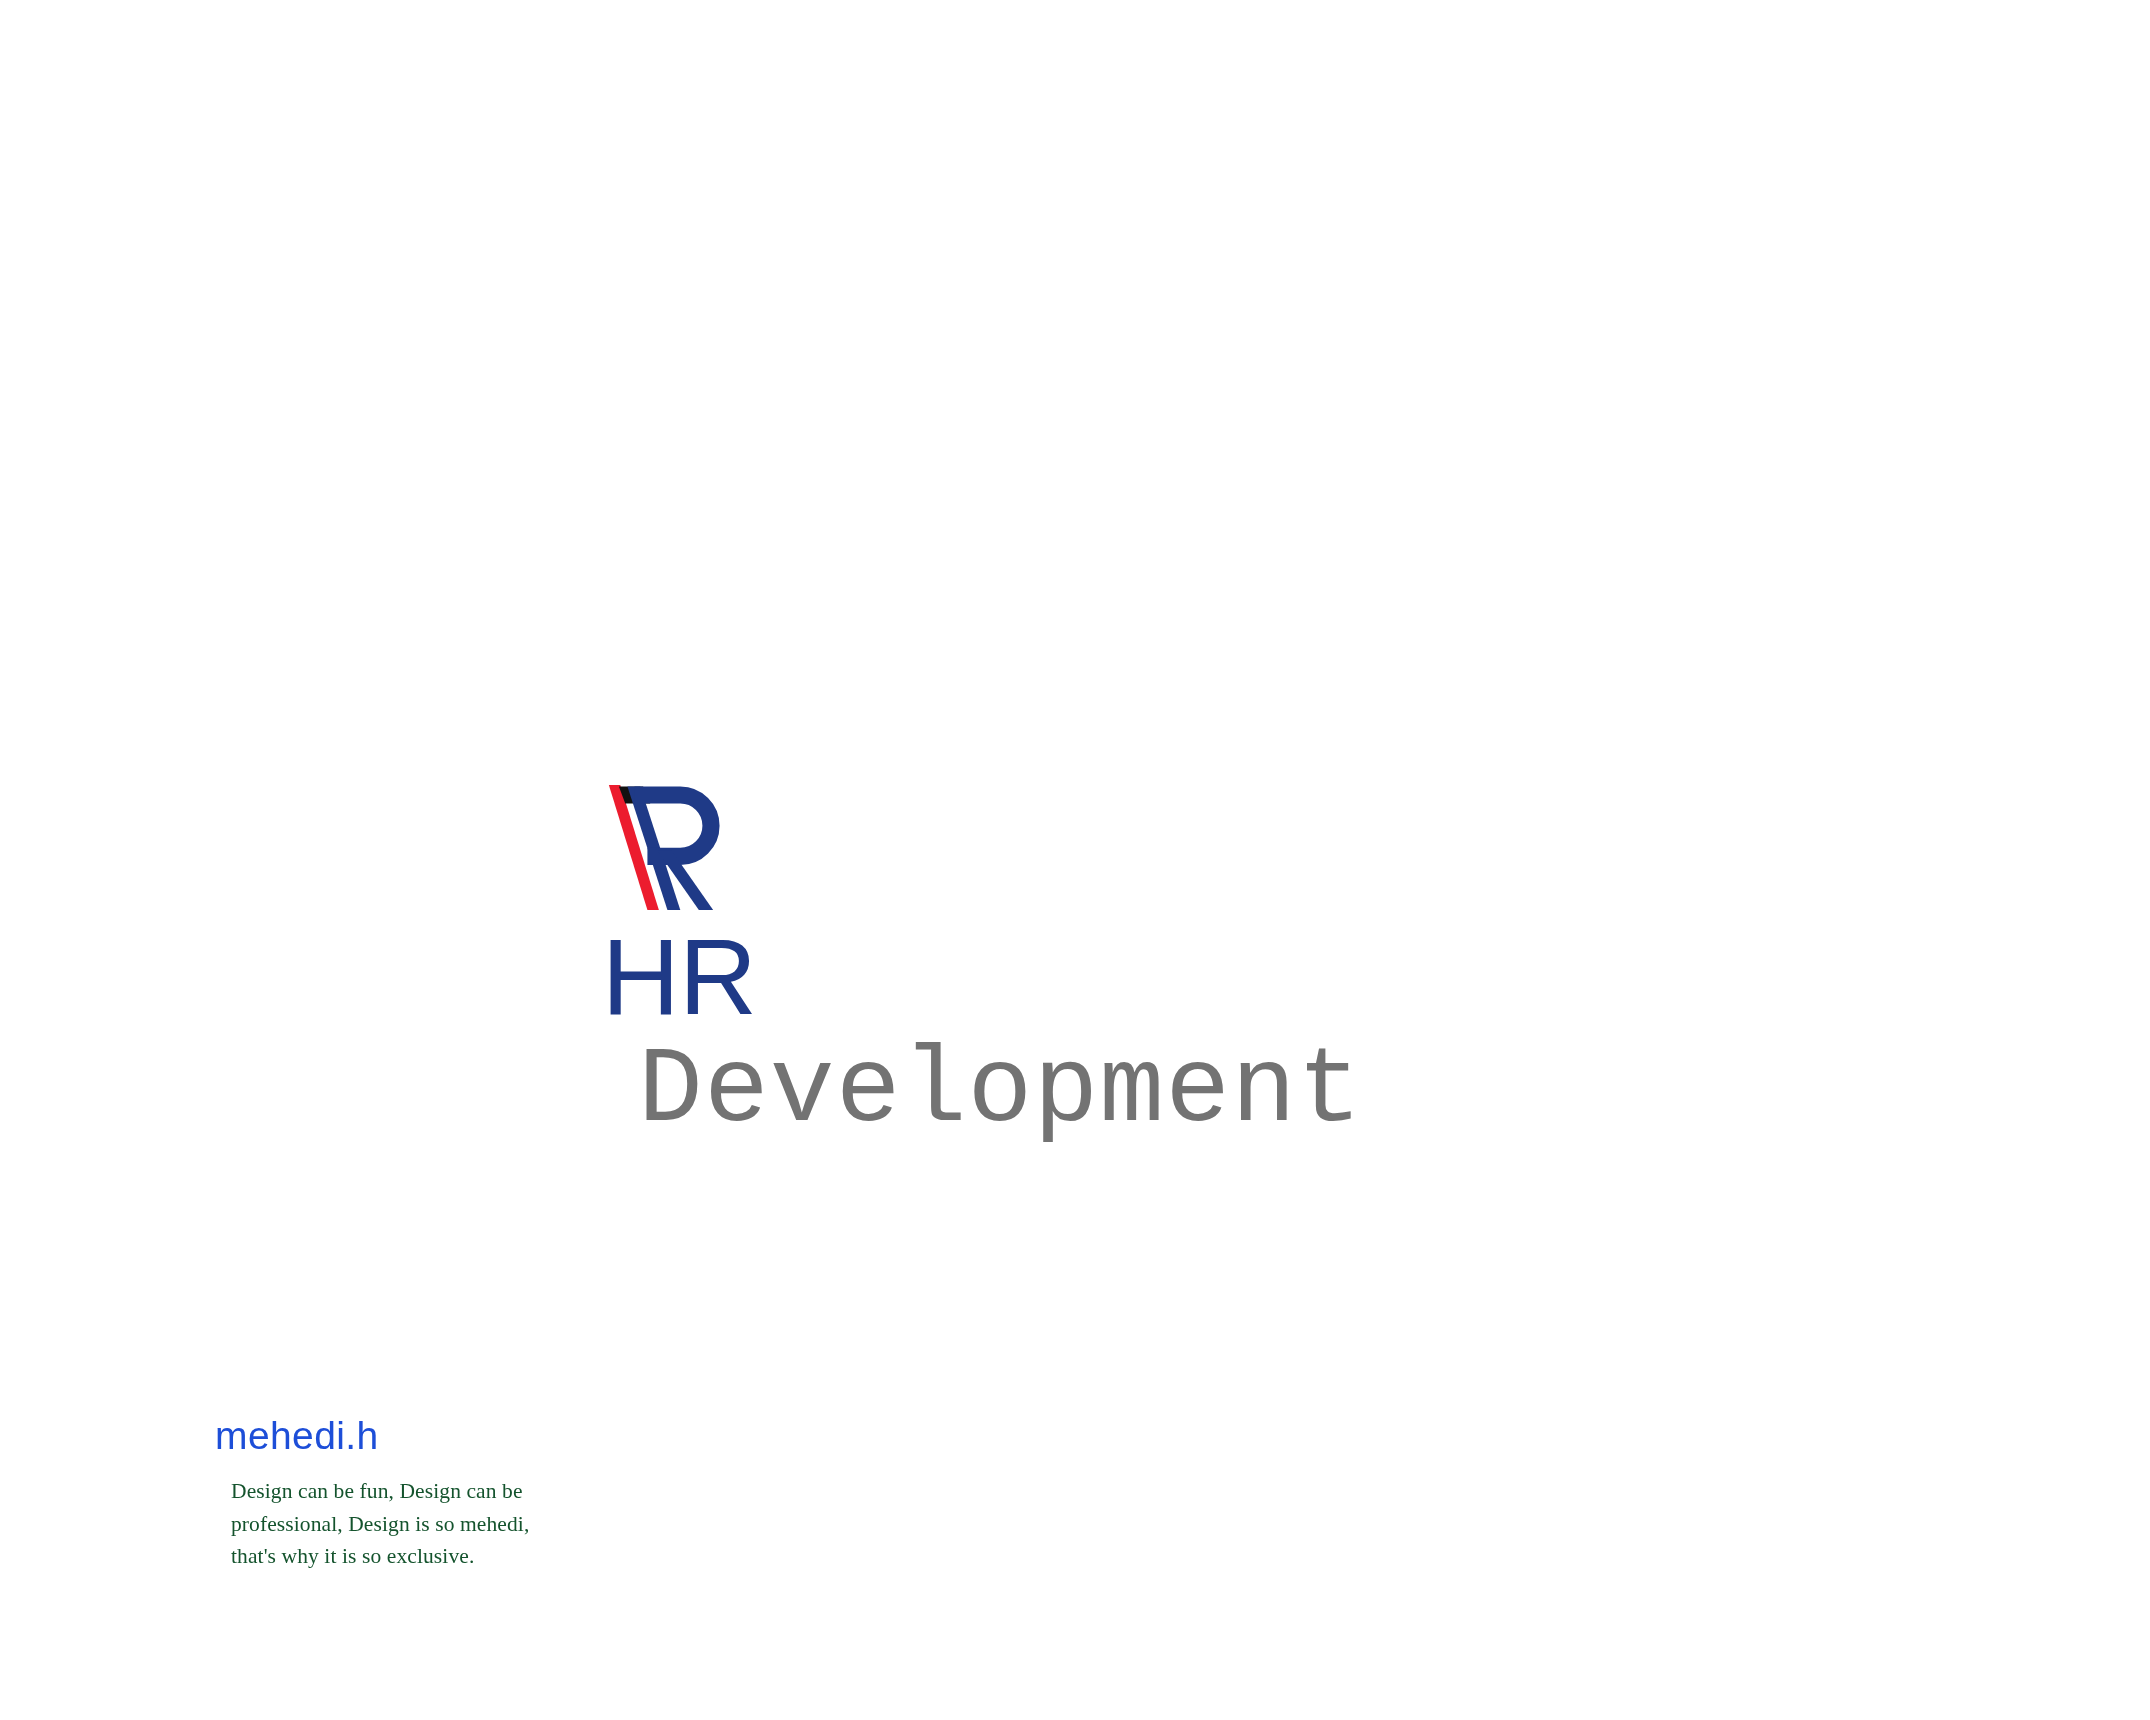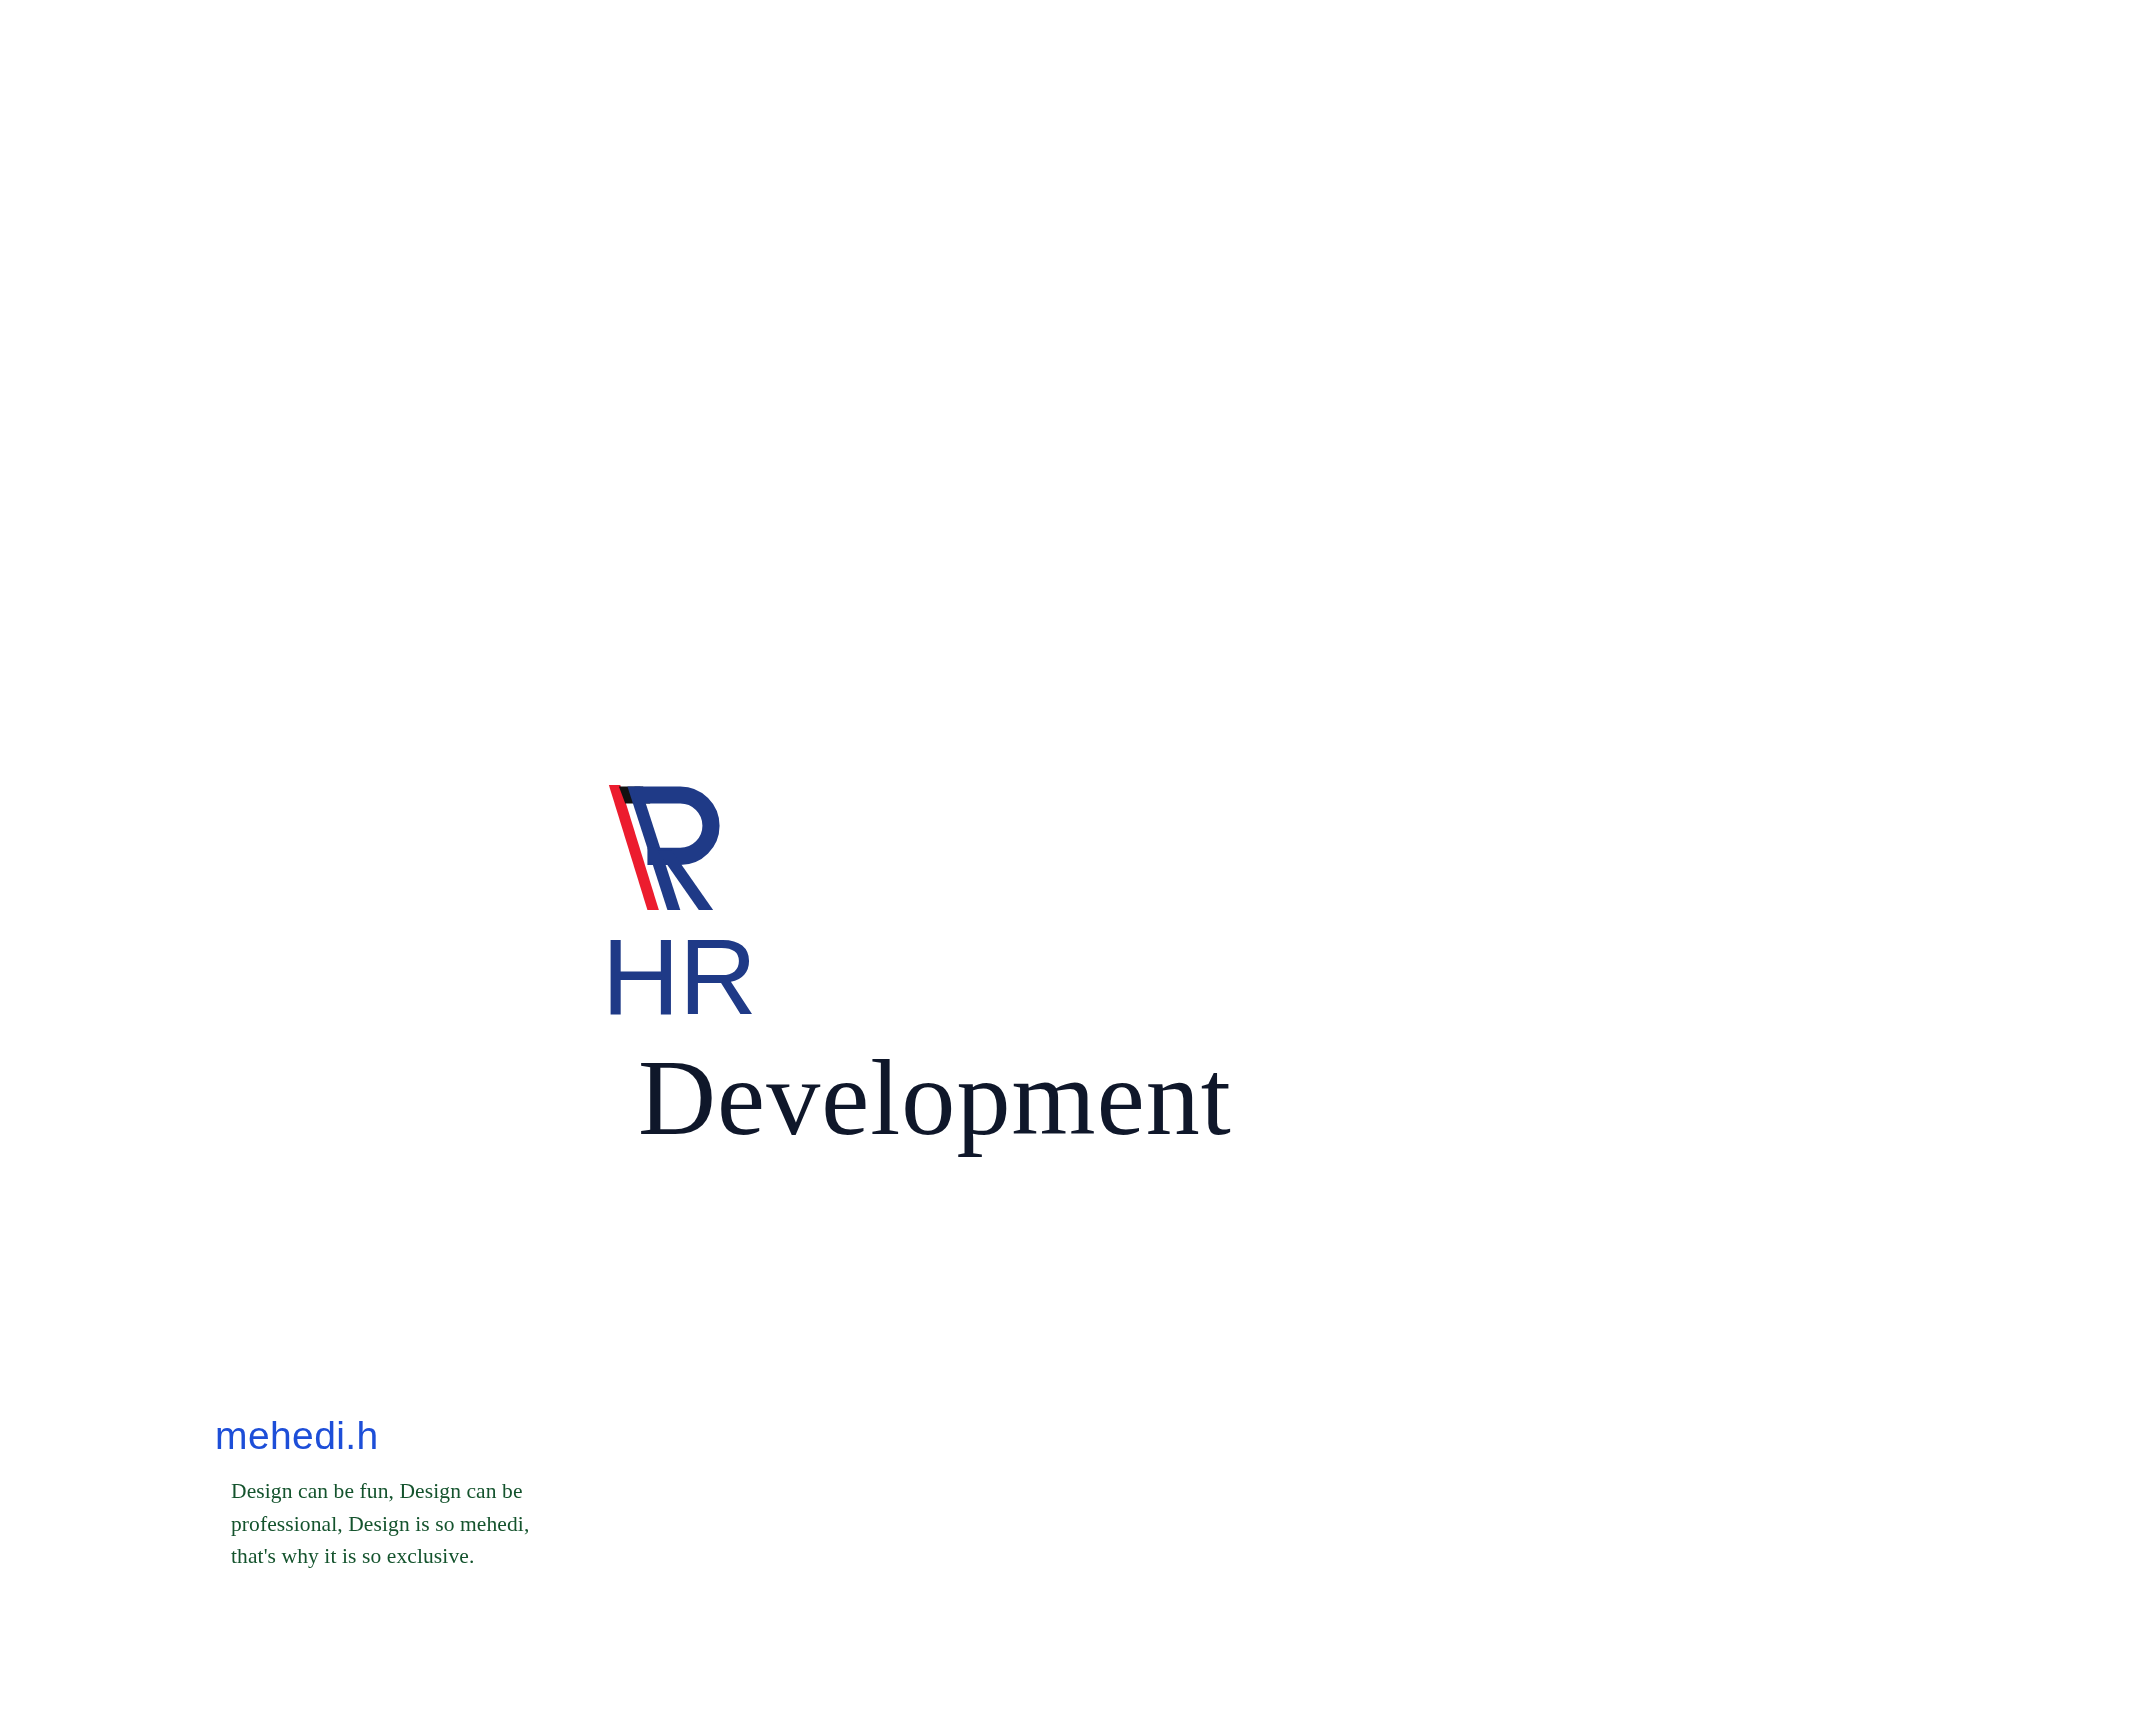--- a/index.html
+++ b/index.html
@@ -45,28 +45,28 @@
     font-weight: 400;
     line-height: 1;
     letter-spacing: -0.7px;
     color: #1F3A87;
     margin-left: -4.3px;
     margin-top: 13px;
     white-space: pre;
   }
 
   .wordmark-red {
-    font-family: Liberation Serif, serif;
+    font-family: Liberation Mono, monospace;
     font-size: 108px;
     font-weight: 300;
     line-height: 1;
     letter-spacing: 1.1px;
-    color: #0f172a;
+    color: #737373;
     margin-left: 32px;
-    margin-top: 13px;
+    margin-top: 6px;
     white-space: pre;
   }
 
   
   .credit-block {
     position: absolute;
     left: 215px;
     top: 1414px;
     width: 444px;
   }

